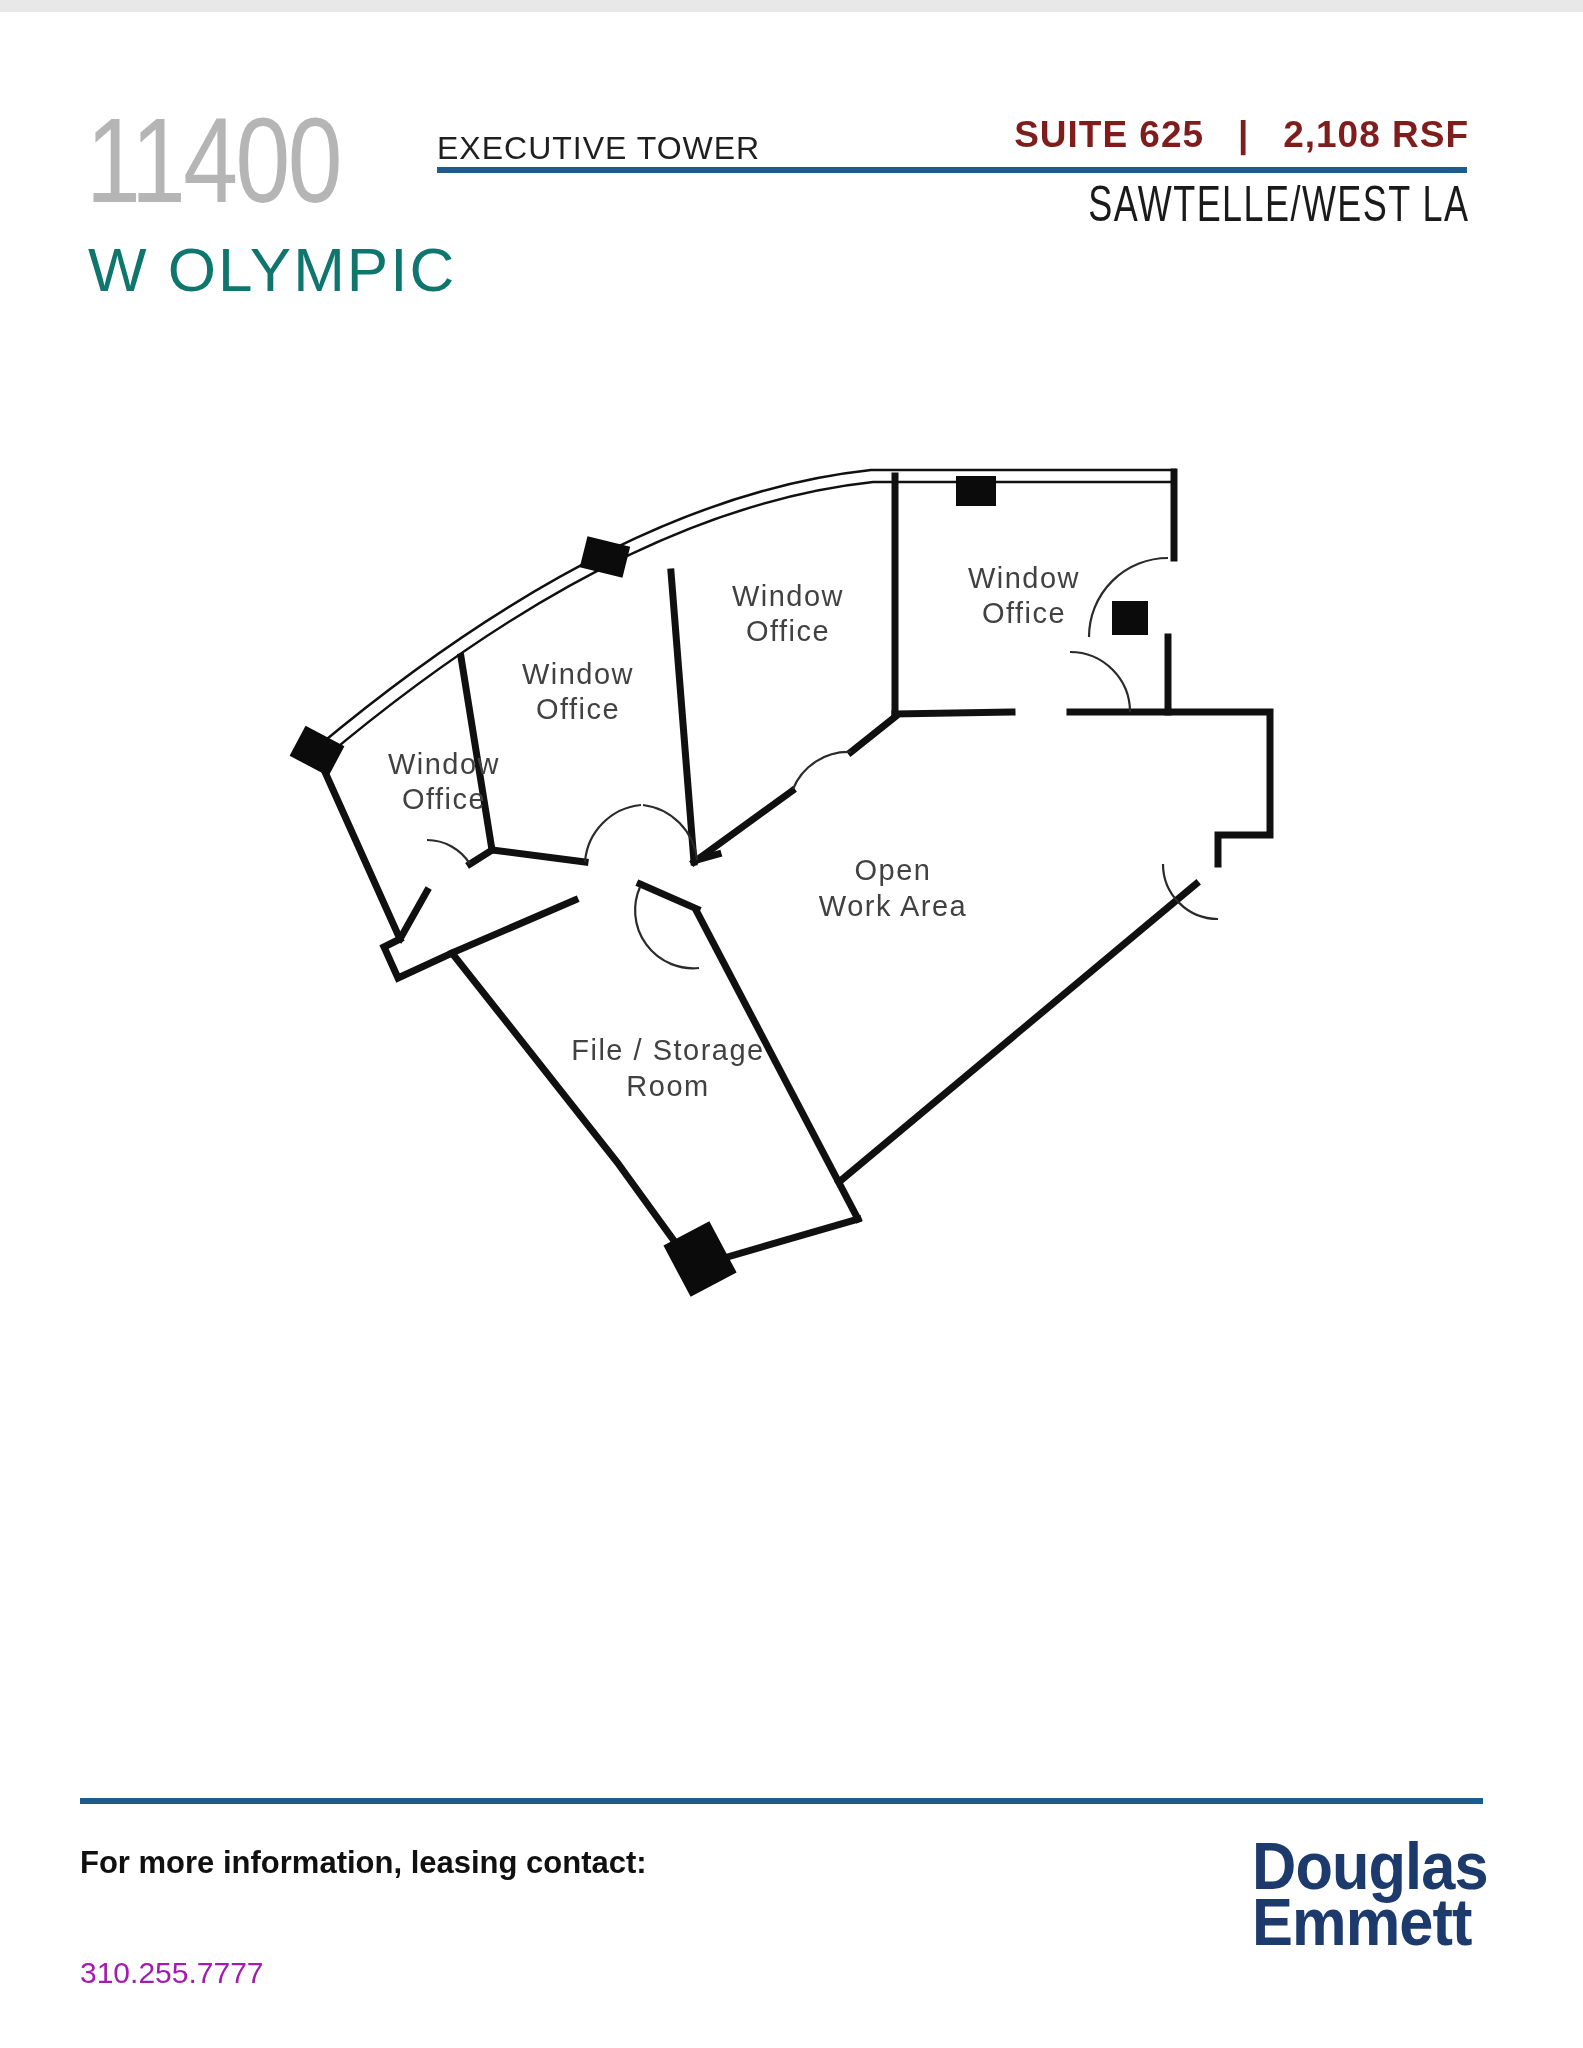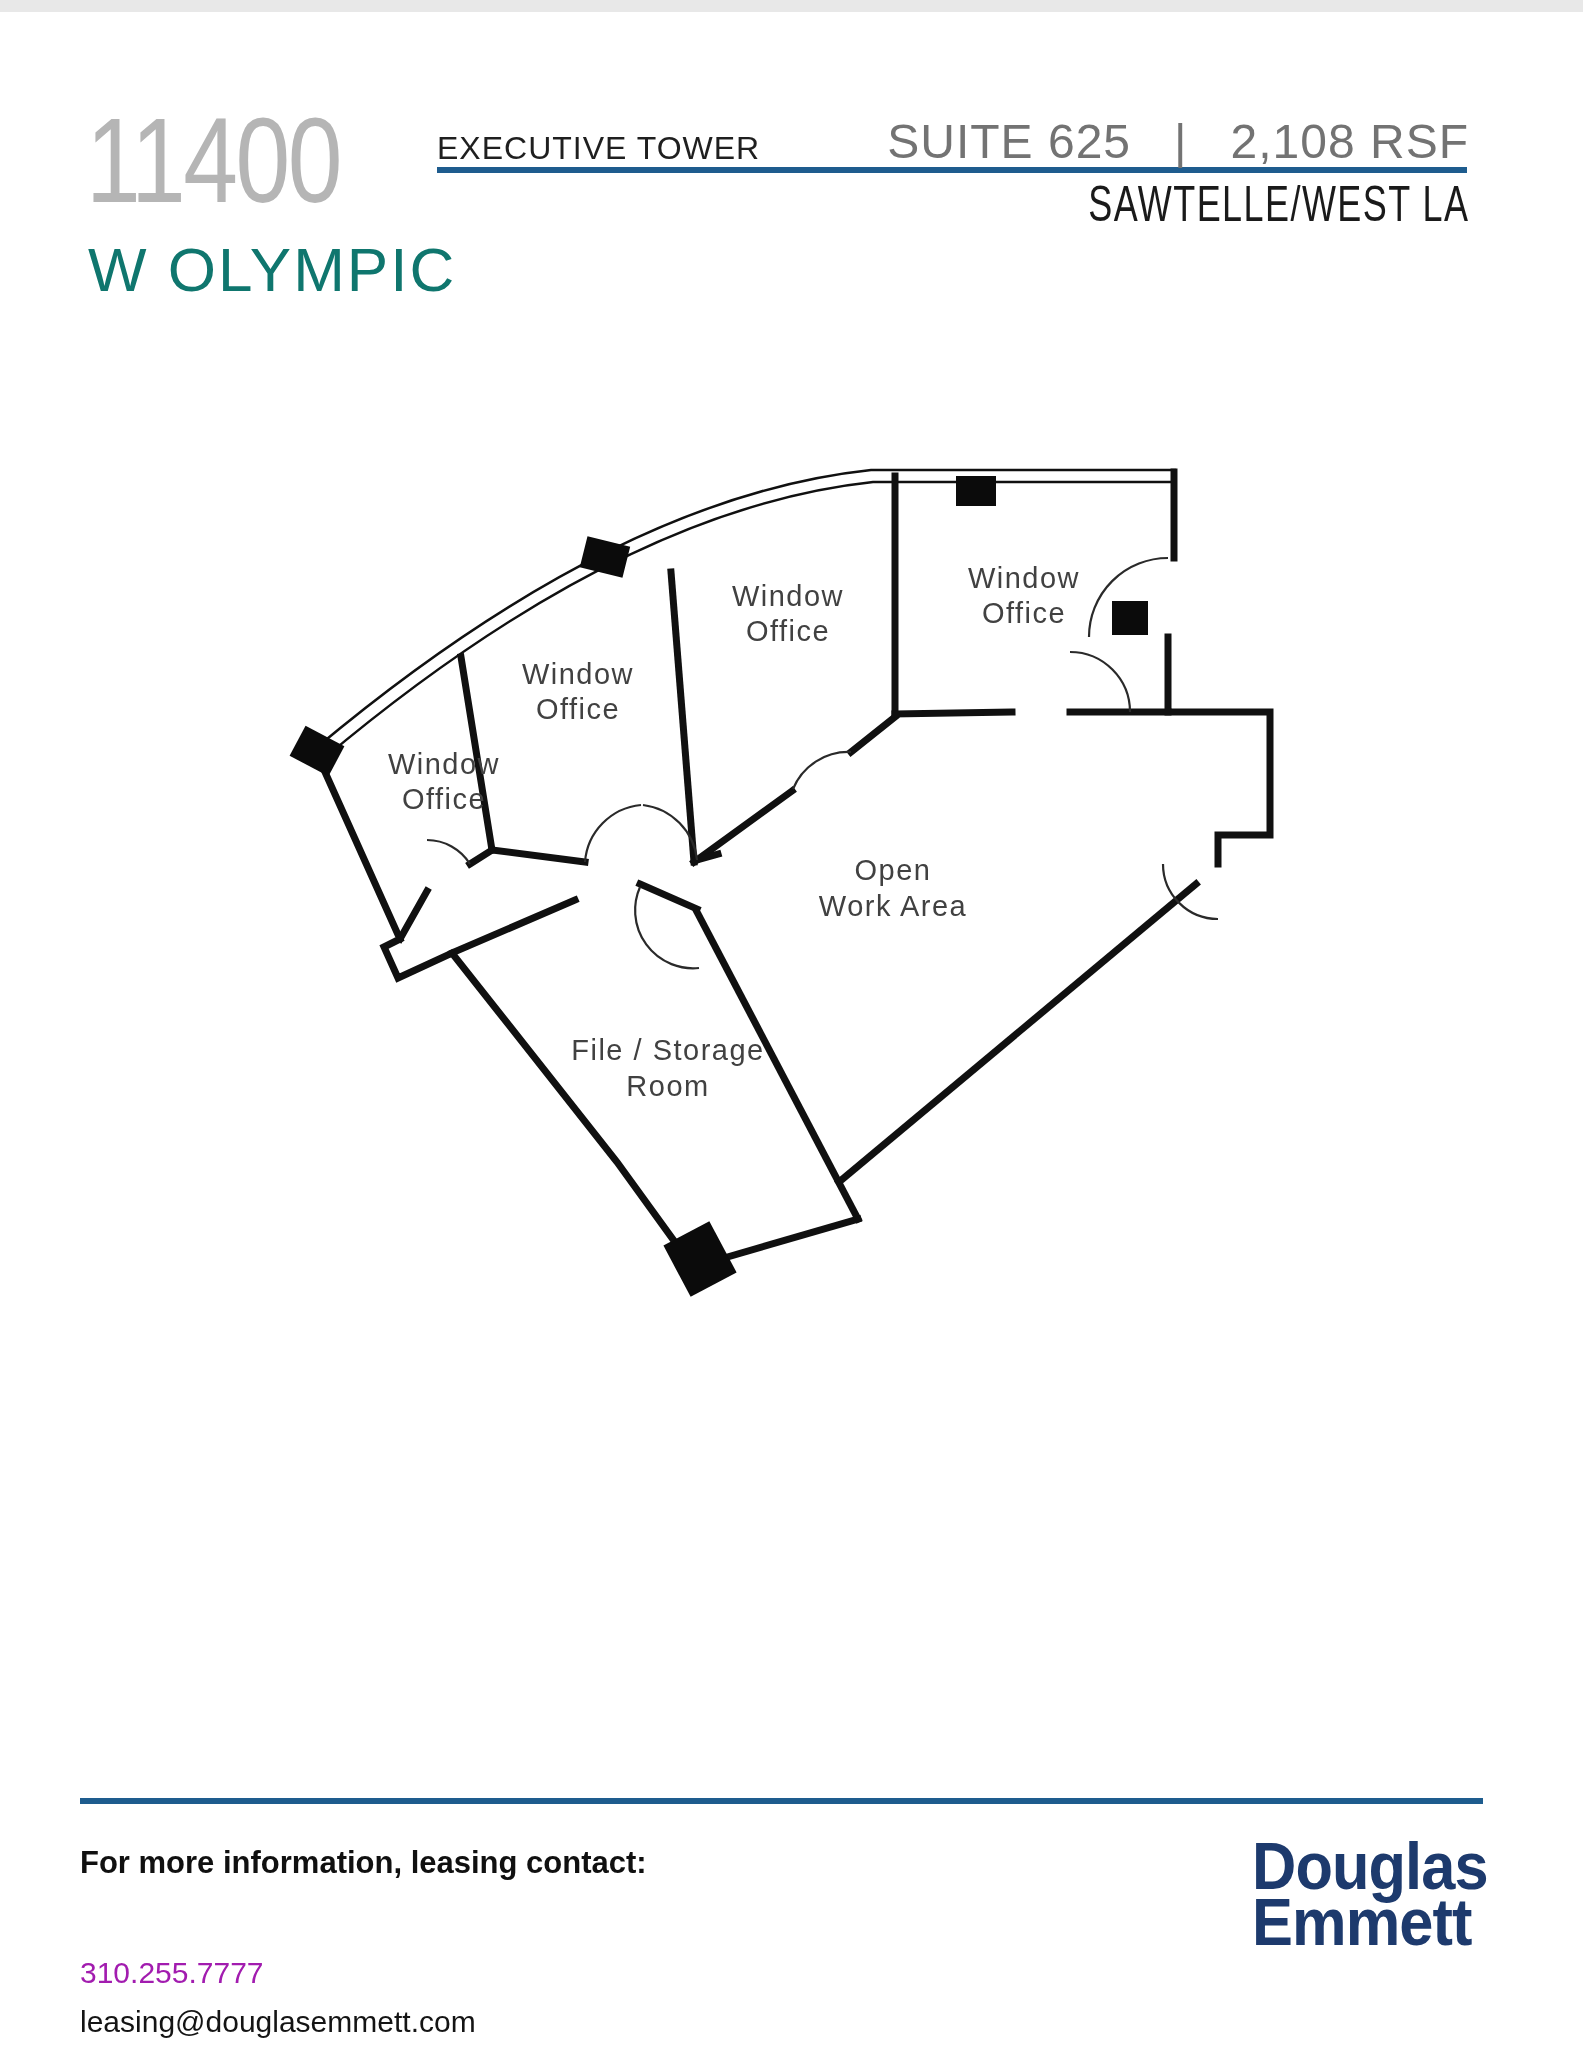--- a/index.html
+++ b/index.html
@@ -14,22 +14,22 @@
   
   .num{position:absolute;left:86px;top:88px;font-size:120px;line-height:1;
        color:var(--gray-num);letter-spacing:-3px;transform:scaleX(.82);
        transform-origin:left top;font-weight:400;}
   .street{position:absolute;left:88px;top:222px;font-size:62px;color:#0f766e;
           font-weight:500;letter-spacing:2px;}
   .bldg{position:absolute;left:437px;top:118px;font-size:32px;letter-spacing:1px;
         color:#1f1f1f;font-weight:400;}
   .rule1{position:absolute;left:437px;top:155px;width:1030px;height:6px;
          background:var(--accent);}
-  .suite{position:absolute;right:114px;top:102px;font-size:48px;font-weight:400;
-         letter-spacing:1px;color:#737373;white-space:pre;}
+  .suite{position:absolute;right:114px;top:102px;font-size:37px;font-weight:700;
+         letter-spacing:1px;color:#7f1d1d;white-space:pre;}
   .submkt{position:absolute;right:114px;top:163px;font-size:50px;letter-spacing:2px;
           color:#1a1a1a;transform:scaleX(.72);transform-origin:right top;white-space:pre;}
 
   
   .plan{position:absolute;left:240px;top:340px;width:1060px;height:960px;}
   .wall{stroke:#101010;stroke-width:7;fill:none;stroke-linecap:square;stroke-linejoin:miter;}
   .thin{stroke:#101010;stroke-width:2.5;fill:none;}
   .arc{stroke:#2a2a2a;stroke-width:2.2;fill:none;}
   .col{fill:#0b0b0b;stroke:none;}
   .rmlabel{font-family:"Liberation Sans",sans-serif;font-size:29px;fill:#414141;
@@ -110,19 +110,18 @@
       <text class="rmlabel" x="893" y="904">Work Area</text>
 
       <text class="rmlabel" x="668" y="1048">File / Storage</text>
       <text class="rmlabel" x="668" y="1084">Room</text>
     </svg>
   </div>
 
   <div class="rule2"></div>
   <div class="contact">For more information, leasing contact:</div>
   <div class="phone">310.255.7777</div>
-  <div class="email">leasing@douglasemmett.com</div>
   <div class="logo">
     <div>Douglas</div>
     <div>Emmett</div>
   </div>
 
 </div>
 
 </body></html>

